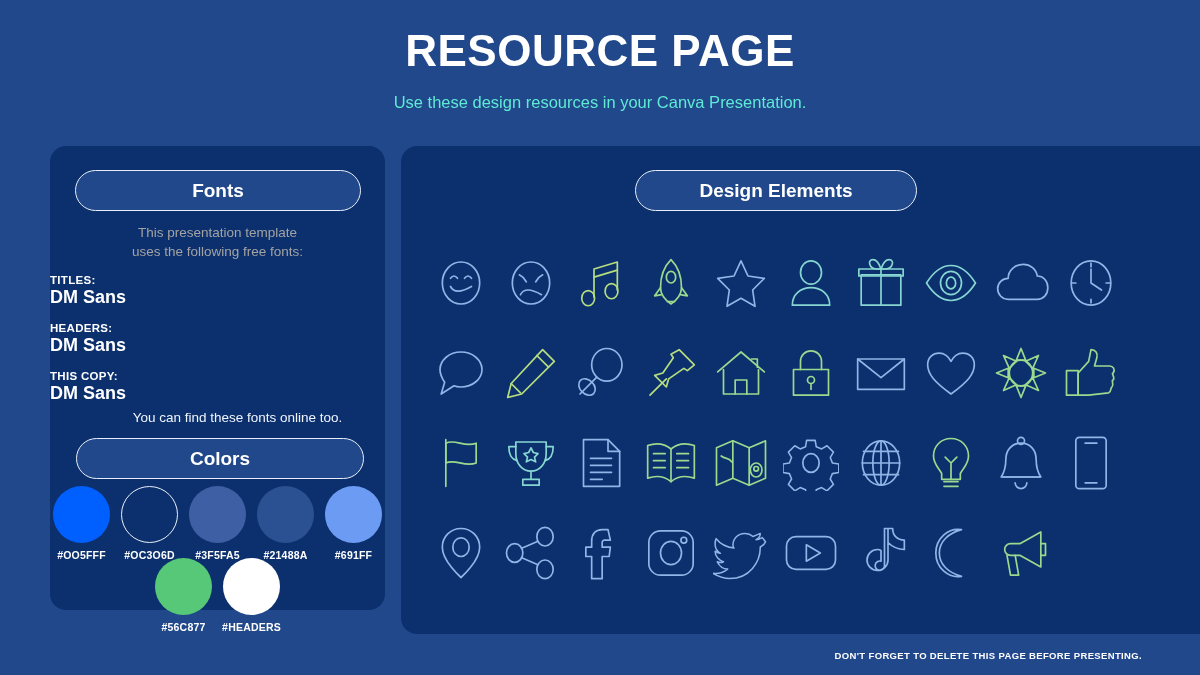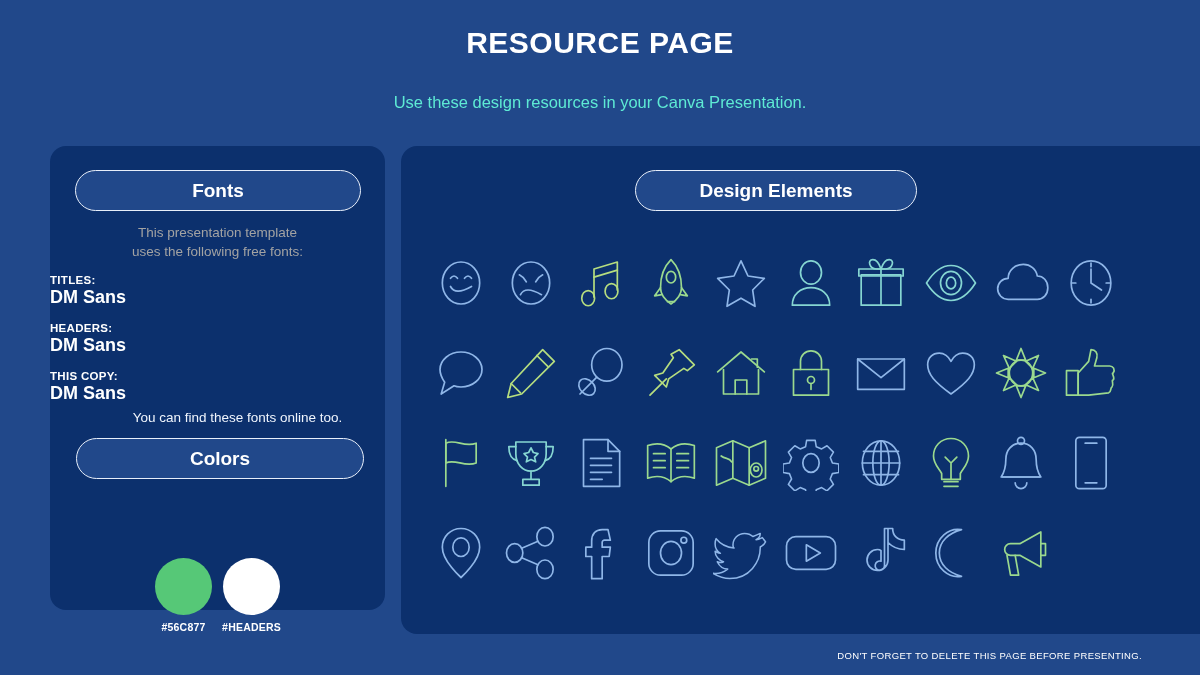--- a/index.html
+++ b/index.html
@@ -7,21 +7,21 @@
     width: 1200px; height: 675px;
     background: #21488A;
     font-family: "Liberation Sans", sans-serif;
     overflow: hidden;
   }
   .slide { position: relative; width: 1200px; height: 675px; background: #21488A; }
 
   .page-title {
     position: absolute; top: 26px; left: 0; width: 1200px;
     text-align: center; color: #FFFFFF;
-    font-size: 30px; font-weight: 700; letter-spacing: 0.5px;
+    font-size: 44px; font-weight: 700; letter-spacing: 0.5px;
   }
   .page-subtitle {
     position: absolute; top: 93px; left: 0; width: 1200px;
     text-align: center; color: #5eead4;
     font-size: 16.5px; font-weight: 400;
   }
 
   .panel {
     position: absolute; background: #0C306D; border-radius: 16px;
   }
@@ -78,21 +78,21 @@
   .icon-cell { width: 62px; height: 62px; display: flex; align-items: center; justify-content: center; }
   .icon-cell svg { width: 56px; height: 56px; display: block; }
   .ic { fill: none; stroke-width: 1.45; stroke-linecap: round; stroke-linejoin: round; }
   .s-blue { stroke: #8FB6E8; }
   .s-cyan { stroke: #86D6D2; }
   .s-green { stroke: #9BD98E; }
   .s-lime { stroke: #B6DD7F; }
 
   .footer-note {
     position: absolute; right: 58px; top: 650px;
-    color: #FFFFFF; font-size: 9.5px; font-weight: 400; letter-spacing: 0.35px;
+    color: #FFFFFF; font-size: 9.5px; font-weight: 700; letter-spacing: 0.35px;
   }
 </style>
 </head>
 <body>
 
 <div class="slide">
 
   <div class="page-title">RESOURCE PAGE</div>
   <div class="page-subtitle">Use these design resources in your Canva Presentation.</div>
 
@@ -119,20 +119,42 @@
       <div class="label">THIS COPY:</div>
       <div class="value">DM Sans</div>
     </div>
 
     <div class="fonts-outro">You can find these fonts online too.</div>
 
     <div class="pill pill-colors">
       <span>Colors</span>
     </div>
 
+    <div class="swatch-row sw-row1" id="sw-row-1">
+        <div class="swatch-cell">
+          <div class="swatch-dot" style="background: rgb(0, 95, 255);"></div>
+          <div class="swatch-hex">#OO5FFF</div>
+        </div>
+        <div class="swatch-cell">
+          <div class="swatch-dot" style="background: rgb(12, 48, 109); border: 1.4px solid rgb(232, 239, 250);"></div>
+          <div class="swatch-hex">#OC3O6D</div>
+        </div>
+        <div class="swatch-cell">
+          <div class="swatch-dot" style="background: rgb(63, 95, 165);"></div>
+          <div class="swatch-hex">#3F5FA5</div>
+        </div>
+        <div class="swatch-cell">
+          <div class="swatch-dot" style="background: rgb(43, 81, 146);"></div>
+          <div class="swatch-hex">#21488A</div>
+        </div>
+        <div class="swatch-cell">
+          <div class="swatch-dot" style="background: rgb(108, 155, 244);"></div>
+          <div class="swatch-hex">#691FF</div>
+        </div>
+      </div>
     <div class="swatch-row sw-row2" id="sw-row-2">
         <div class="swatch-cell">
           <div class="swatch-dot" style="background: rgb(86, 200, 119);"></div>
           <div class="swatch-hex">#56C877</div>
         </div>
         <div class="swatch-cell">
           <div class="swatch-dot" style="background: rgb(255, 255, 255);"></div>
           <div class="swatch-hex">#HEADERS</div>
         </div>
       </div>

